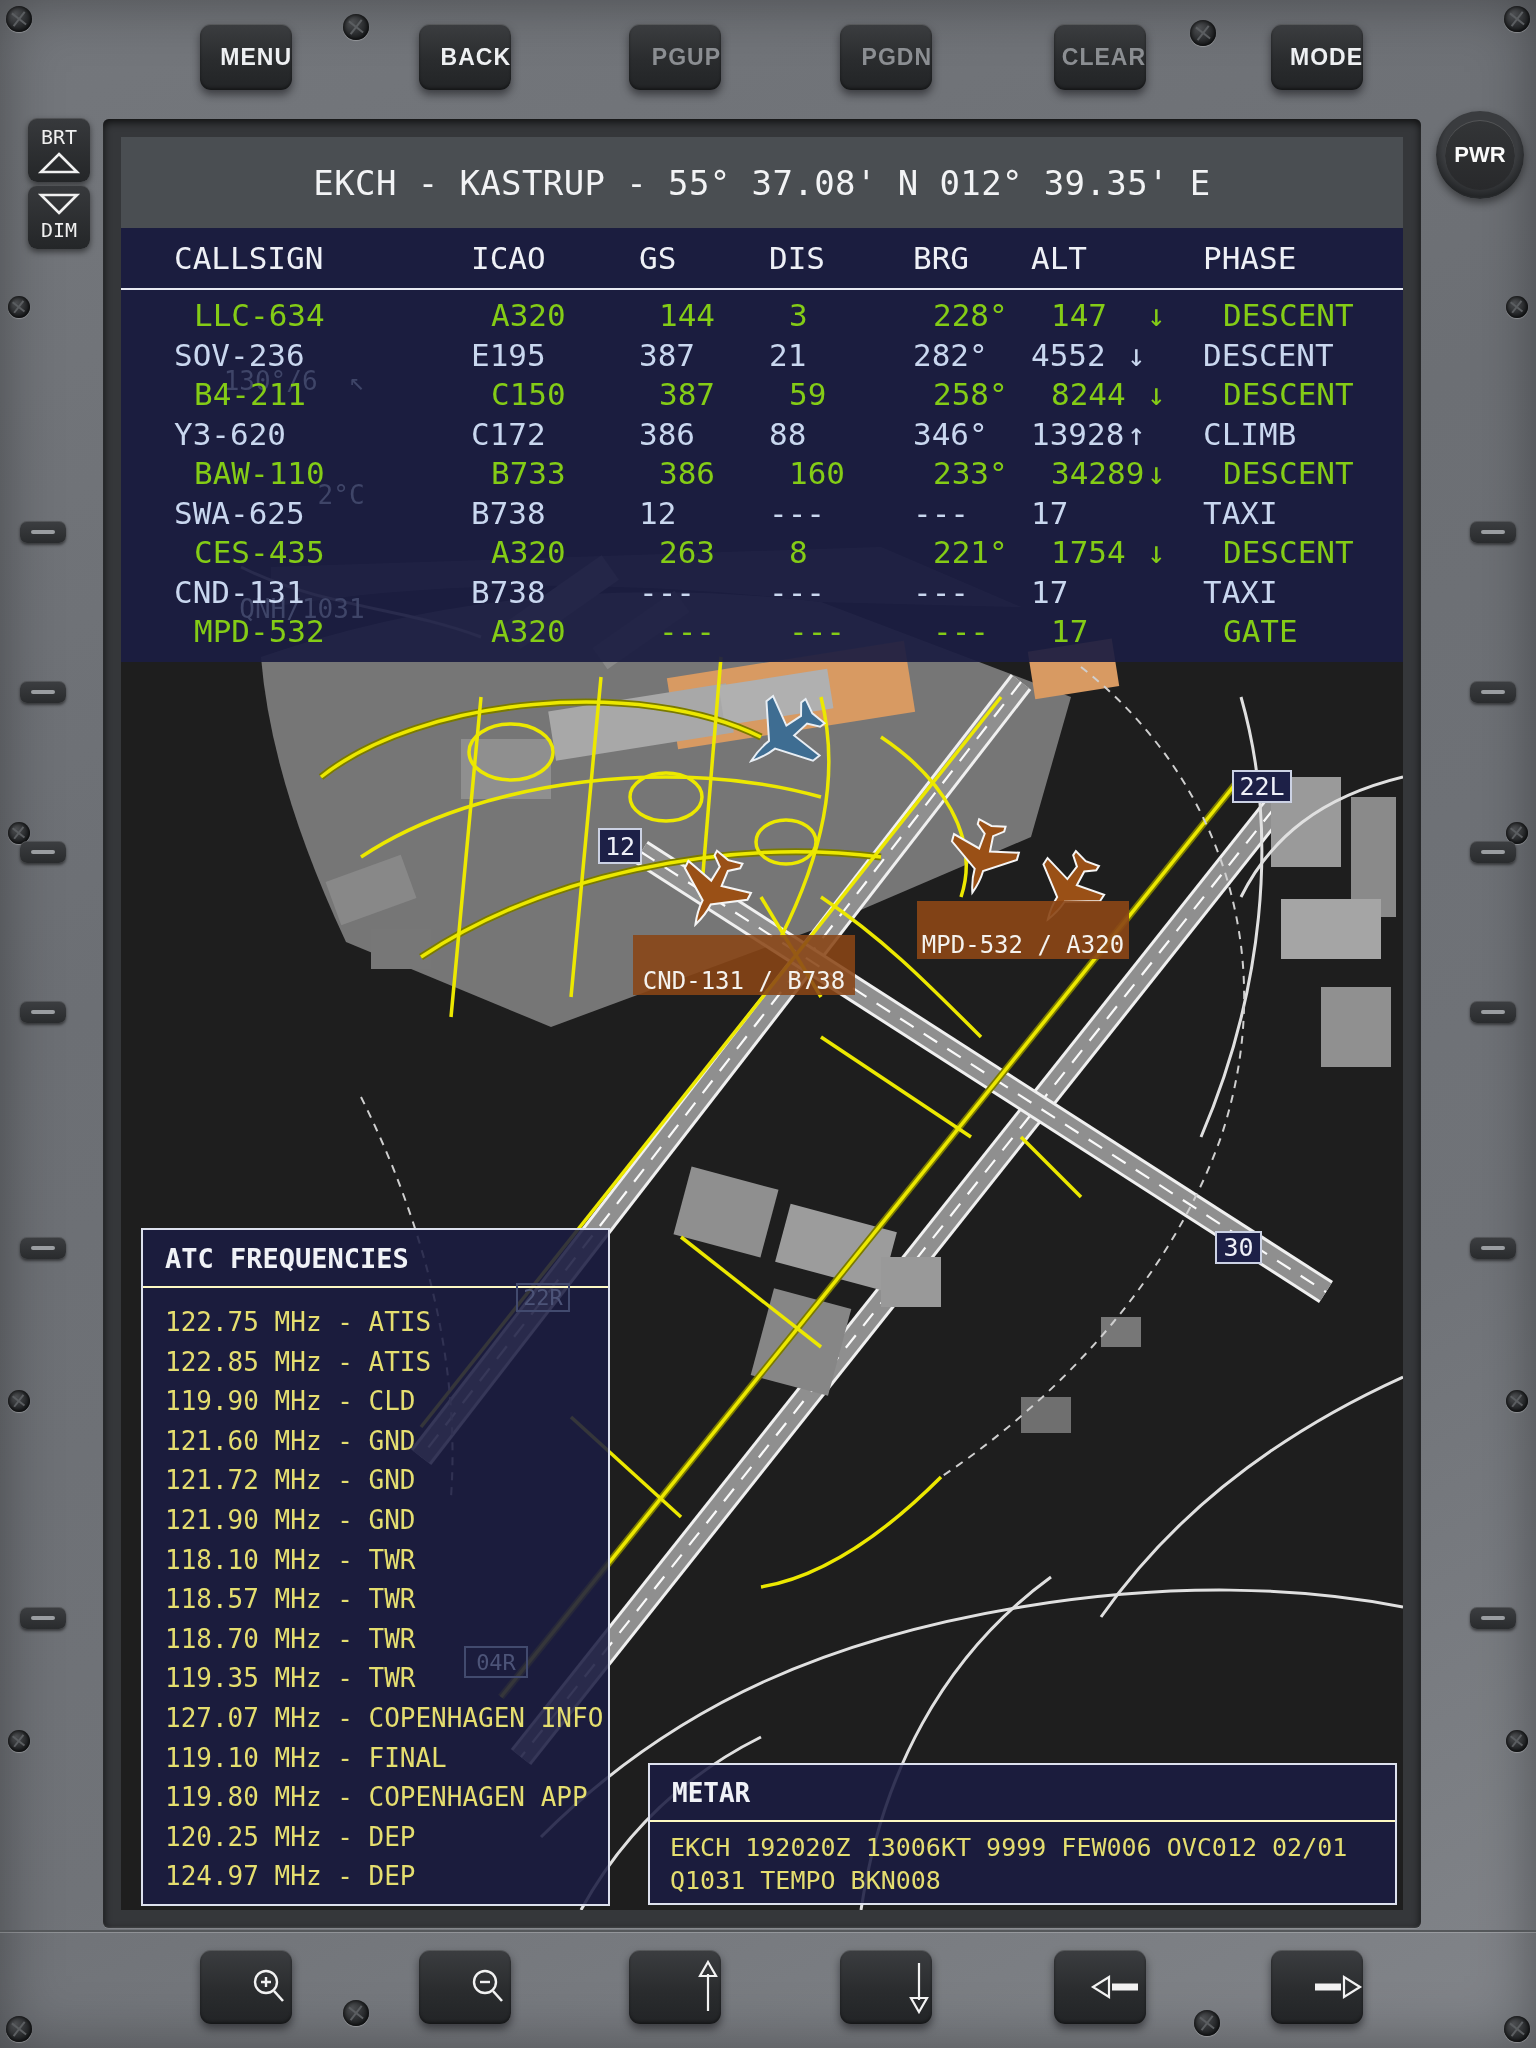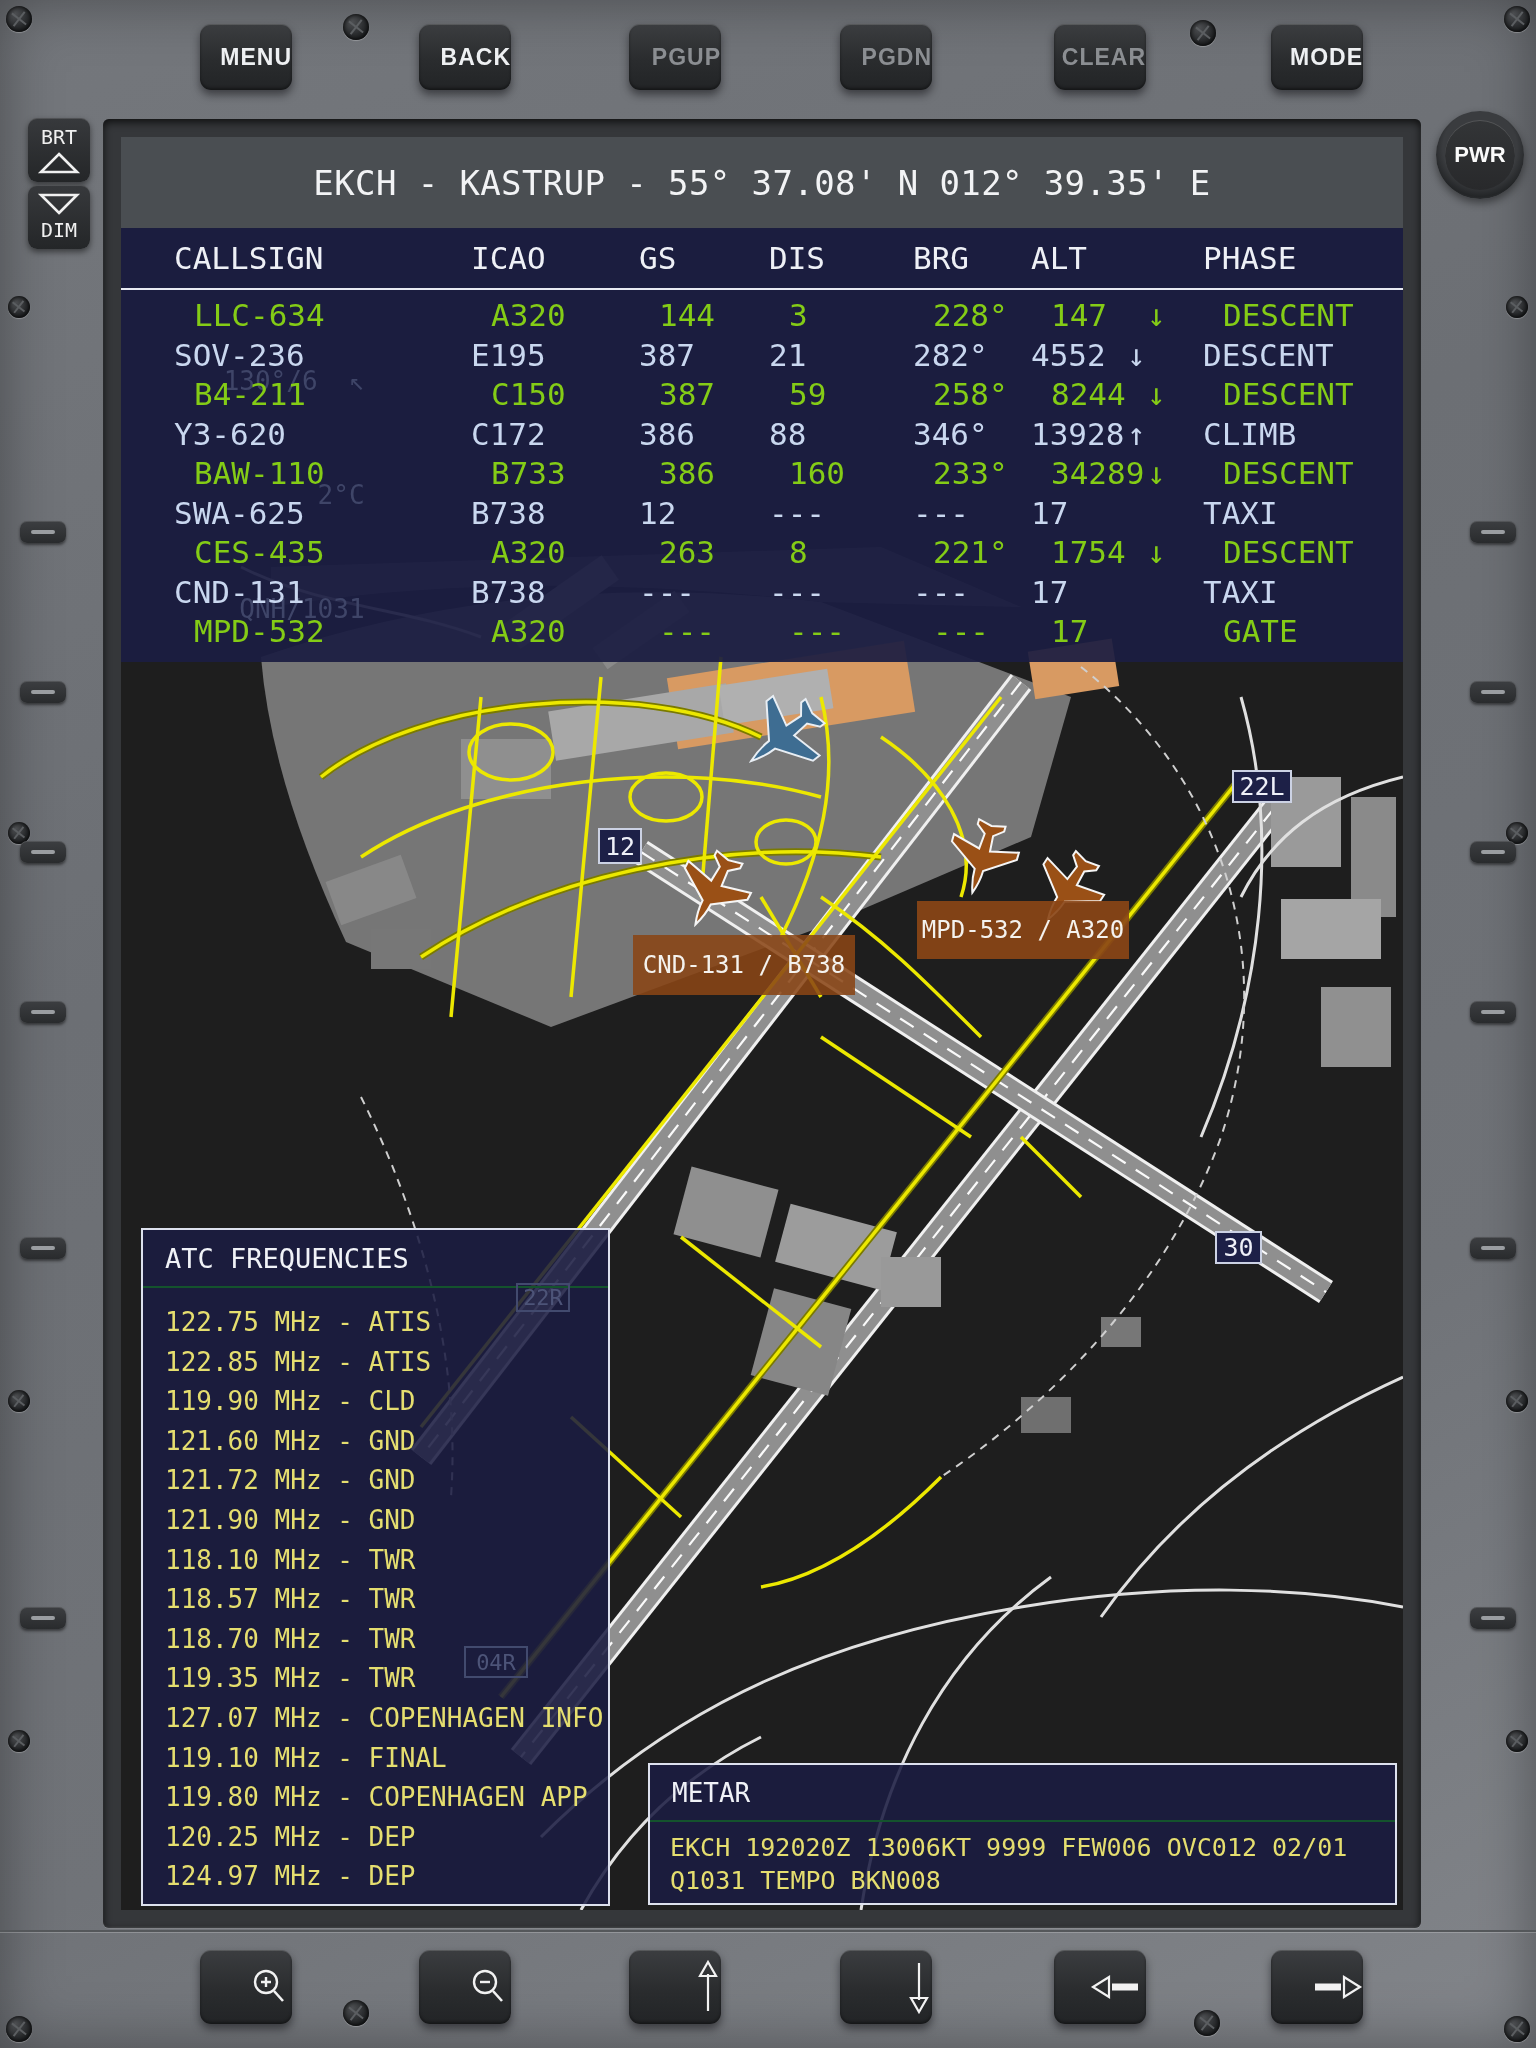--- a/index.html
+++ b/index.html
@@ -60,27 +60,27 @@
   .thead{height:60px;line-height:60px;color:#eef0f6;border-bottom:2px solid #e8eaf2;}
   .rows{padding-top:6px;}
   .row-y{color:#84cc16;margin-left:20px;} .row-b{color:#c9d7ef;}
   .wmark{position:absolute;left:87px;top:58px;z-index:0;color:#3f4568;font-size:26px;
     line-height:38px;white-space:pre;text-align:right;}
   
   .rwy-label{position:absolute;z-index:2;background:#1d2047;border:2px solid #ccd2e4;
     color:#eef0f8;font-size:25px;display:flex;align-items:center;justify-content:center;box-sizing:border-box;}
   .rwy-faint{position:absolute;z-index:6;border:2px solid #424a6e;color:#4d5478;font-size:22px;
     display:flex;align-items:center;justify-content:center;box-sizing:border-box;background:transparent;}
-  .actag{position:absolute;color:#f4f2ee;font-size:24px;display:flex;align-items:center;
+  .actag{position:absolute;color:#f4f2ee;font-size:24px;display:flex;align-items:flex-end;
     justify-content:center;white-space:pre;box-sizing:border-box;}
   
   .panel{position:absolute;z-index:5;background:rgba(27,29,66,.88);border:2px solid #dde1ee;
     box-sizing:border-box;}
-  .panel-head{color:#f0f2f7;border-bottom:2px solid #14532d;display:flex;align-items:center;
-    padding-left:22px;}
+  .panel-head{color:#f0f2f7;border-bottom:2px solid #fef9c3;display:flex;align-items:center;
+    padding-left:22px;font-weight:bold;}
   .atc{left:20px;top:1091px;width:469px;height:678px;}
   .atc .panel-head{height:56px;font-size:27px;}
   .atc-items{padding:15px 4px 0 22px;color:#e5de6f;font-size:26px;line-height:39.6px;white-space:nowrap;}
   .metar{left:527px;top:1626px;width:749px;height:142px;}
   .metar .panel-head{height:55px;font-size:26px;}
   .metar-body{padding:9px 20px 0 20px;width:707px;color:#e5de6f;font-size:25px;line-height:33px;}
   .icon-svg{display:block;}
 </style>
 </head>
 <body>

